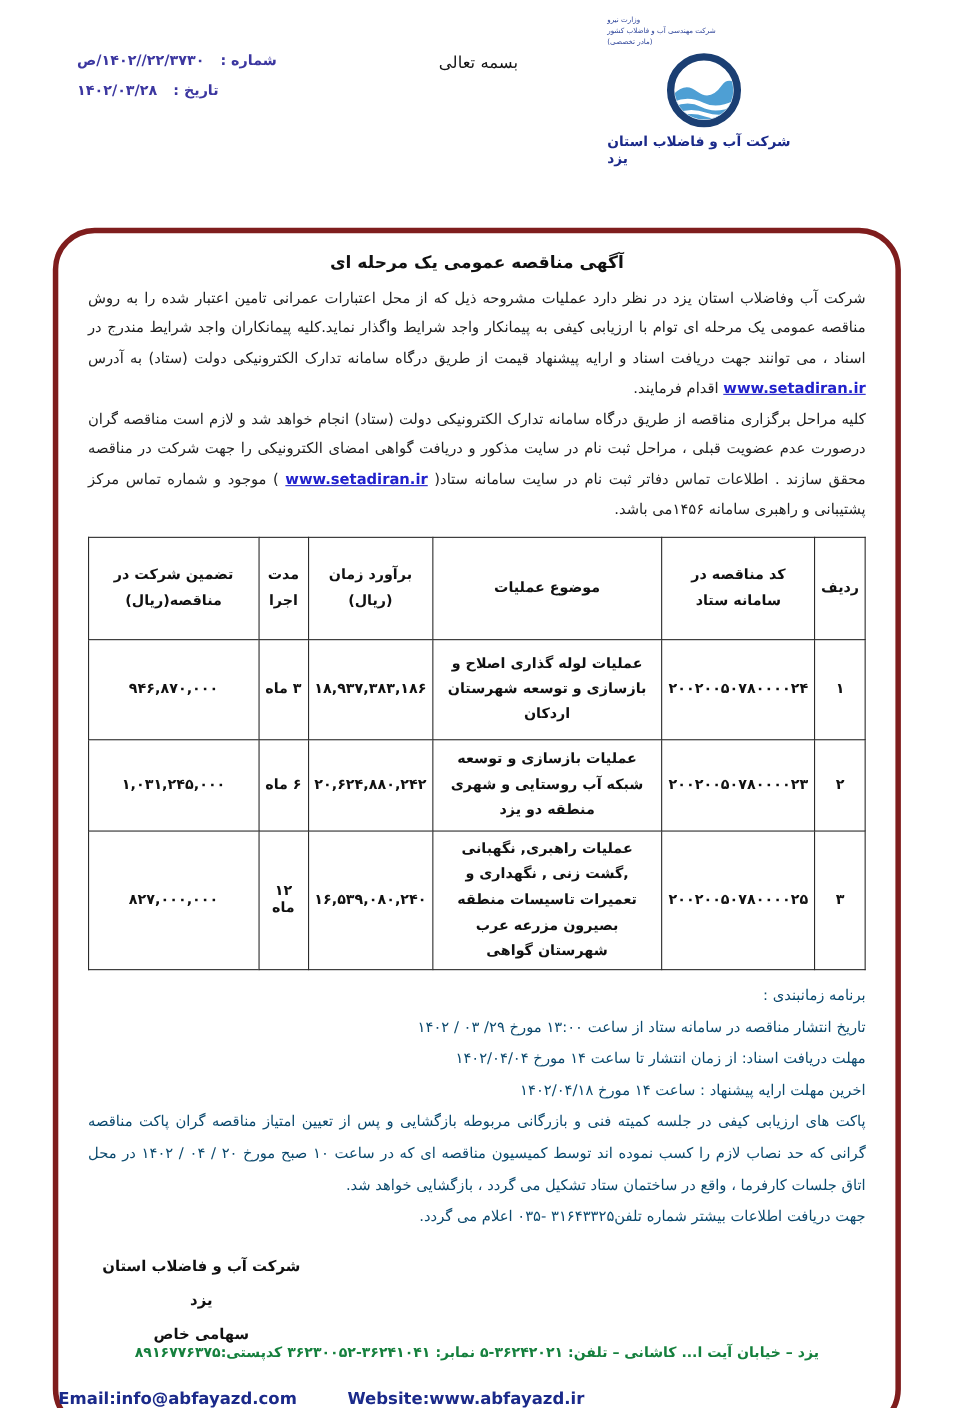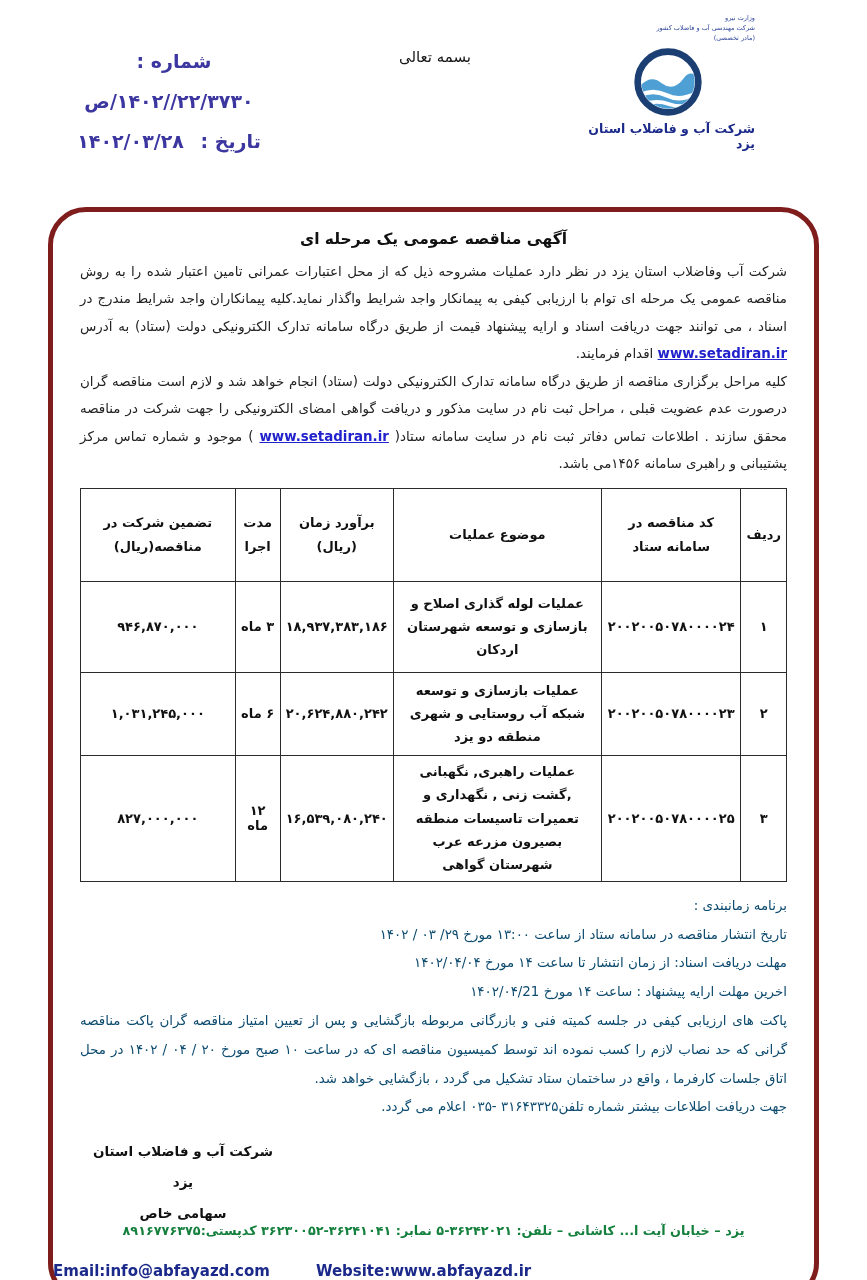--- a/index.html
+++ b/index.html
@@ -4,31 +4,31 @@
 <style>
   html,body{margin:0;padding:0;background:#ffffff;}
   body{
     width:867px;height:1280px;position:relative;overflow:hidden;
     font-family:"DejaVu Sans",sans-serif;
     color:#1f1f1f;
   }
   
   .letterhead{position:absolute;top:0;left:0;width:867px;height:200px;}
   .serial-block{
-    position:absolute;top:42px;left:54px;width:230px;
-    direction:rtl;text-align:center;
-    color:#3c37a0;font-size:19px;font-weight:700;line-height:2.1;
+    position:absolute;top:42px;left:70px;width:230px;
+    direction:rtl;text-align:left;
+    color:#3c37a0;font-size:13px;font-weight:700;line-height:2.1;
   }
   .serial-block .lbl{display:inline-block;margin-left:10px;}
   .ltrvis{direction:ltr;unicode-bidi:bidi-override;display:inline-block;}
   .besmele{
     position:absolute;top:48px;left:365px;width:140px;
     text-align:center;font-size:15px;color:#141414;direction:rtl;
   }
-  .logo-block{position:absolute;top:14px;left:580px;width:175px;text-align:right;direction:rtl;}
+  .logo-block{position:absolute;top:14px;left:552px;width:175px;text-align:left;direction:rtl;}
   .logo-ministry{font-size:6.5px;color:#31479b;line-height:1.5;}
   .logo-circle{width:74px;height:74px;margin:2px auto 2px auto;display:block;}
   .logo-company{font-size:12.5px;font-weight:700;color:#1b2a8a;margin-top:1px;}
   
   .main-box{
     position:absolute;top:207px;left:48px;width:771px;height:1094px;
     border:5px solid #7f1d1d;border-radius:38px;
     box-sizing:border-box;
     direction:rtl;
     padding:16px 27px 0 27px;
@@ -184,21 +184,21 @@
         <td>۱۲ ماه</td>
         <td>۸۲۷,۰۰۰,۰۰۰</td>
       </tr>
     </tbody>
   </table>
 
   <div class="schedule">
     <div class="sline">برنامه زمانبندی :</div>
     <div class="sline">تاریخ انتشار مناقصه در سامانه ستاد از ساعت ۱۳:۰۰ مورخ ۲۹/ ۰۳  / ۱۴۰۲</div>
     <div class="sline">مهلت دریافت اسناد: از زمان انتشار تا ساعت ۱۴   مورخ ۱۴۰۲/۰۴/۰۴</div>
-    <div class="sline">اخرین مهلت ارایه پیشنهاد : ساعت ۱۴   مورخ ۱۴۰۲/۰۴/21</div>
+    <div class="sline">اخرین مهلت ارایه پیشنهاد : ساعت ۱۴   مورخ ۱۴۰۲/۰۴/۱۸</div>
     <div class="sjust">پاکت های ارزیابی کیفی در جلسه کمیته فنی و بازرگانی مربوطه بازگشایی و پس از تعیین امتیاز مناقصه گران پاکت مناقصه گرانی که حد نصاب لازم را کسب نموده اند توسط کمیسیون مناقصه ای که در ساعت ۱۰ صبح مورخ  ۲۰ / ۰۴ / ۱۴۰۲ در محل اتاق جلسات کارفرما ، واقع در ساختمان ستاد تشکیل می گردد ،  بازگشایی خواهد شد.</div>
     <div class="sline">جهت دریافت اطلاعات بیشتر شماره تلفن۳۱۶۴۳۳۲۵ -۰۳۵ اعلام می گردد.</div>
   </div>
 
   <div class="signature">
     <div>شرکت آب و فاضلاب استان یزد</div>
     <div>سهامی خاص</div>
   </div>
 
   <div class="footer-address">یزد – خیابان آیت ا... کاشانی – تلفن: ۳۶۲۴۲۰۲۱-۵ نمابر: ۳۶۲۴۱۰۴۱-۳۶۲۳۰۰۵۲    کدپستی:۸۹۱۶۷۷۶۳۷۵</div>

